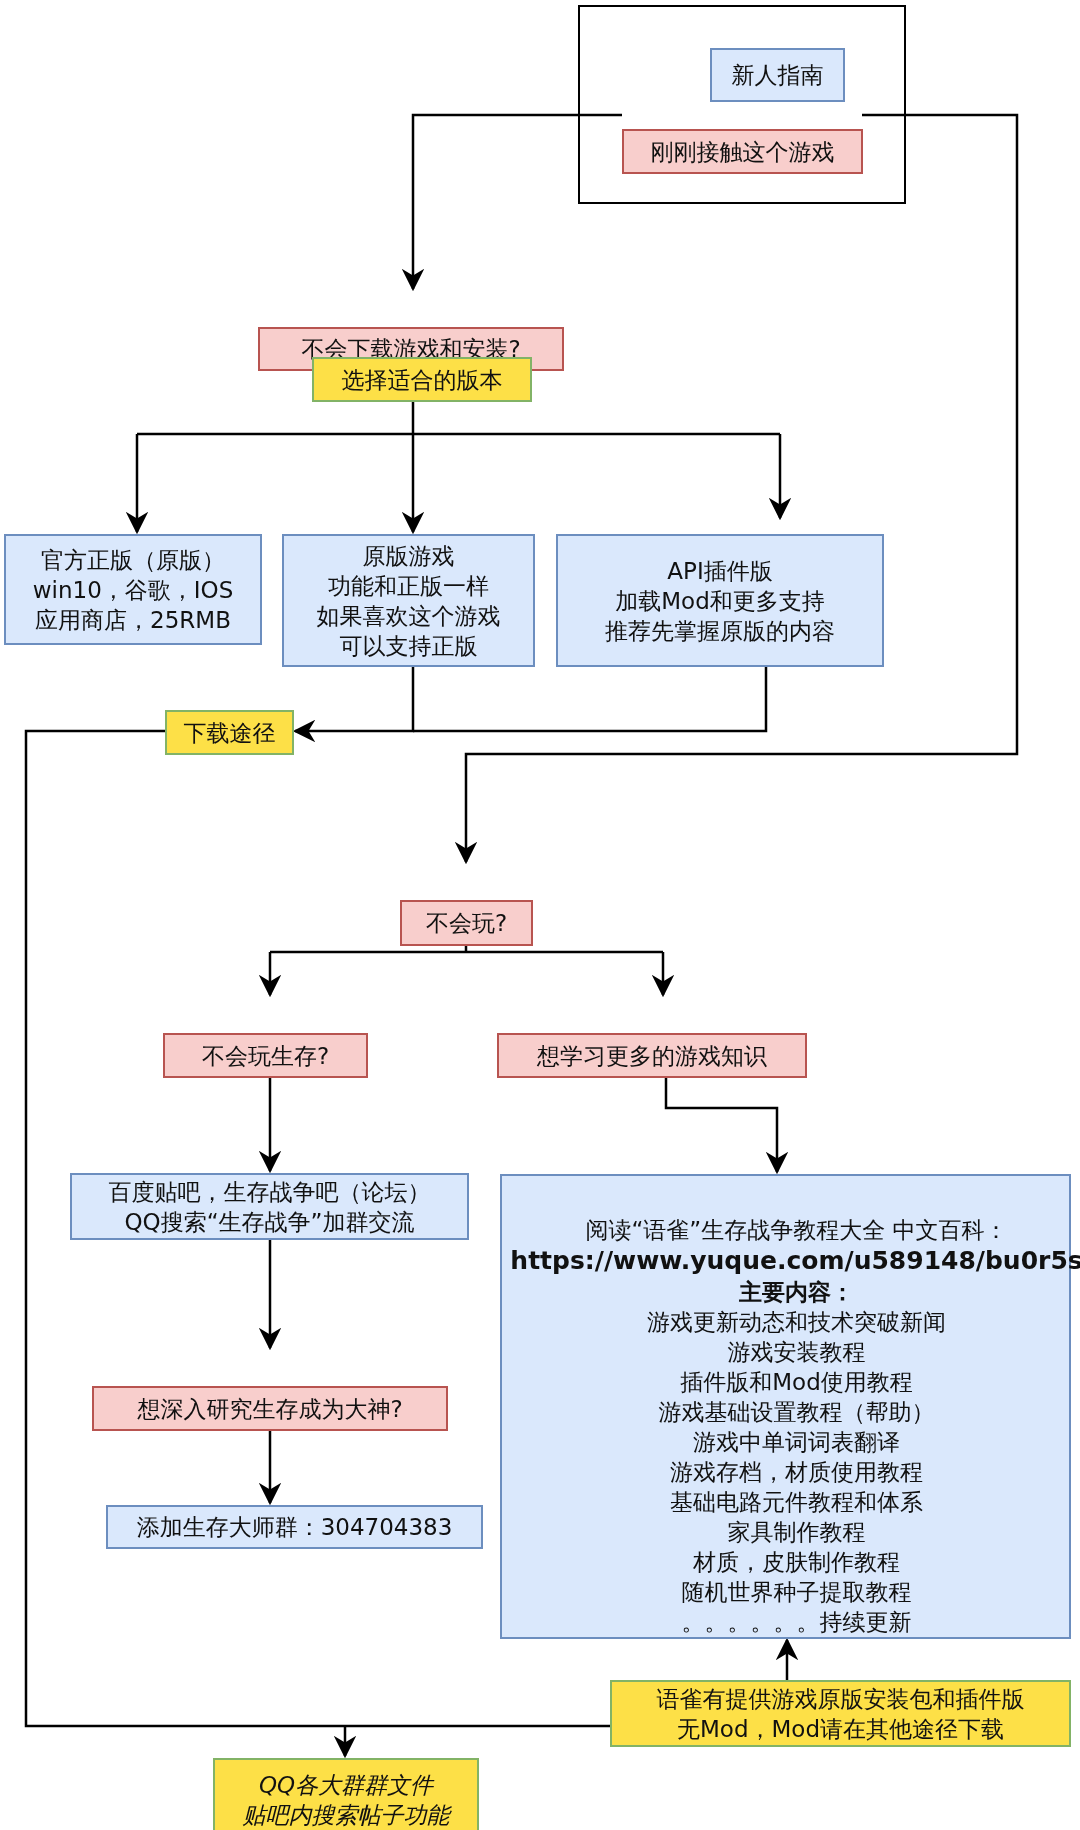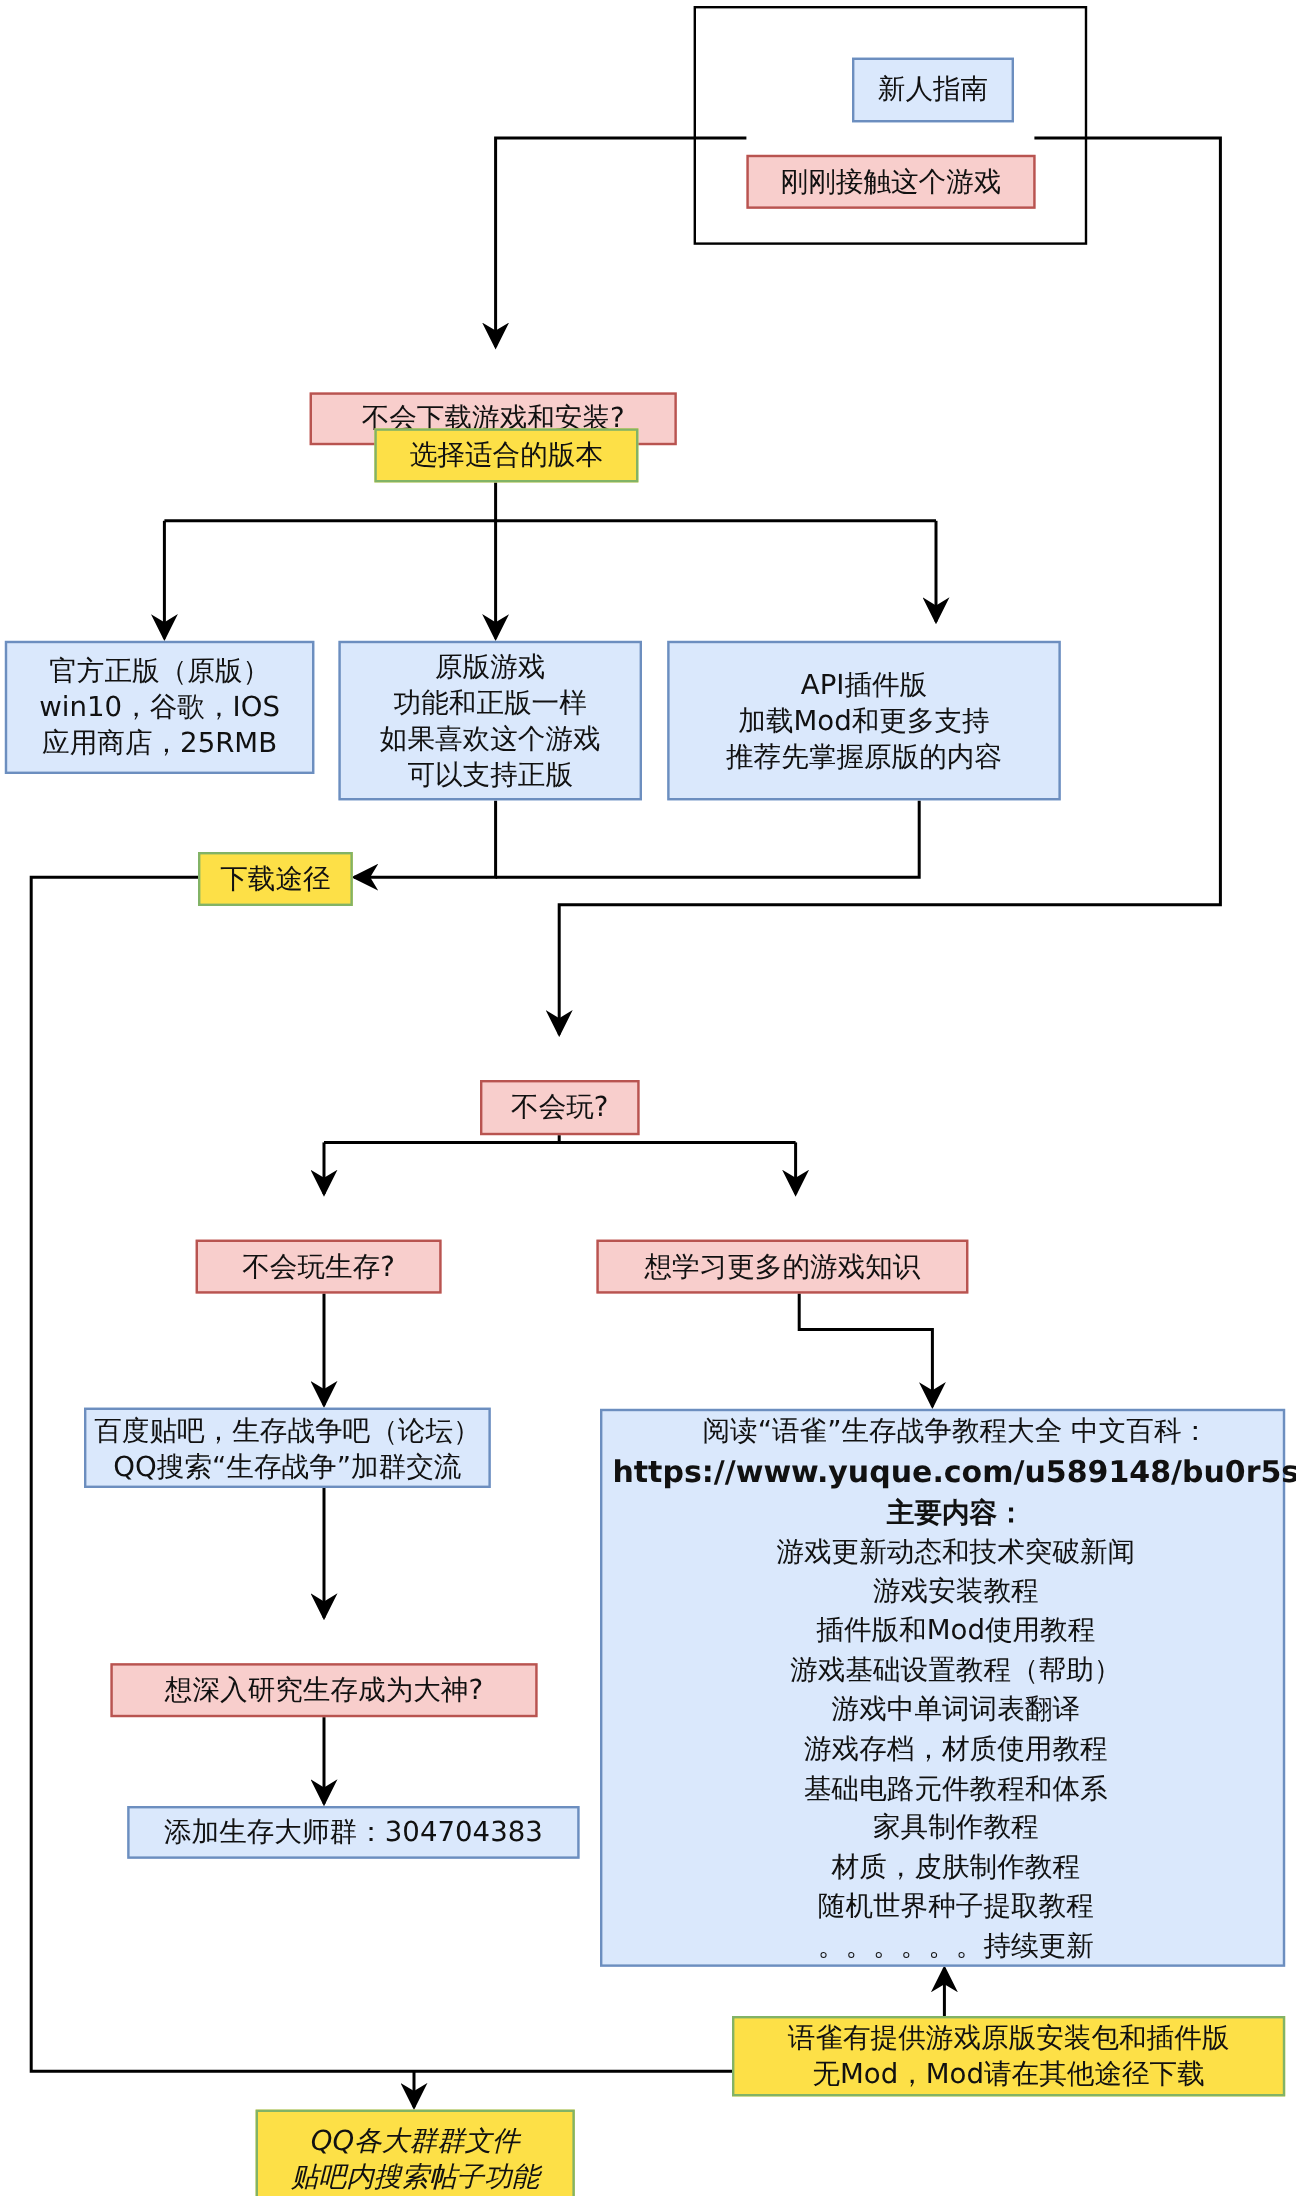--- a/index.html
+++ b/index.html
@@ -99,32 +99,32 @@
 <div class="node red" style="left:400px; top:864px; width:133px; height:46px;">
   <span>不会玩?</span>
 </div>
 <div class="node red" style="left:163px; top:997px; width:205px; height:45px;">
   <span>不会玩生存?</span>
 </div>
 <div class="node red" style="left:497px; top:997px; width:310px; height:45px;">
   <span>想学习更多的游戏知识</span>
 </div>
 
-<div class="node blue" style="left:70px; top:1173px; width:339px; height:67px;justify-content:flex-end;">
+<div class="node blue" style="left:70px; top:1173px; width:399px; height:67px;">
   <span>百度贴吧，生存战争吧（论坛）</span>
   <span>QQ搜索“生存战争”加群交流</span>
 </div>
 <div class="node red" style="left:92px; top:1350px; width:356px; height:45px;">
   <span>想深入研究生存成为大神?</span>
 </div>
 <div class="node blue" style="left:82px; top:1505px; width:377px; height:44px;margin-left:24px;">
   <span>添加生存大师群：304704383</span>
 </div>
 
-<div class="node blue" style="left:500px; top:1174px; width:571px; height:465px; justify-content:space-between; padding-top:2px;padding-left:22px;">
+<div class="node blue" style="left:500px; top:1174px; width:571px; height:465px; justify-content:flex-end; padding-top:2px;padding-left:22px;">
   <span>阅读“语雀”生存战争教程大全 中文百科：</span>
   <span class="bold" style="font-size:25px; line-height:32px;">https://www.yuque.com/u589148/bu0r5s</span>
   <span class="bold">主要内容：</span>
   <span>游戏更新动态和技术突破新闻</span>
   <span>游戏安装教程</span>
   <span>插件版和Mod使用教程</span>
   <span>游戏基础设置教程（帮助）</span>
   <span>游戏中单词词表翻译</span>
   <span>游戏存档，材质使用教程</span>
   <span>基础电路元件教程和体系</span>

